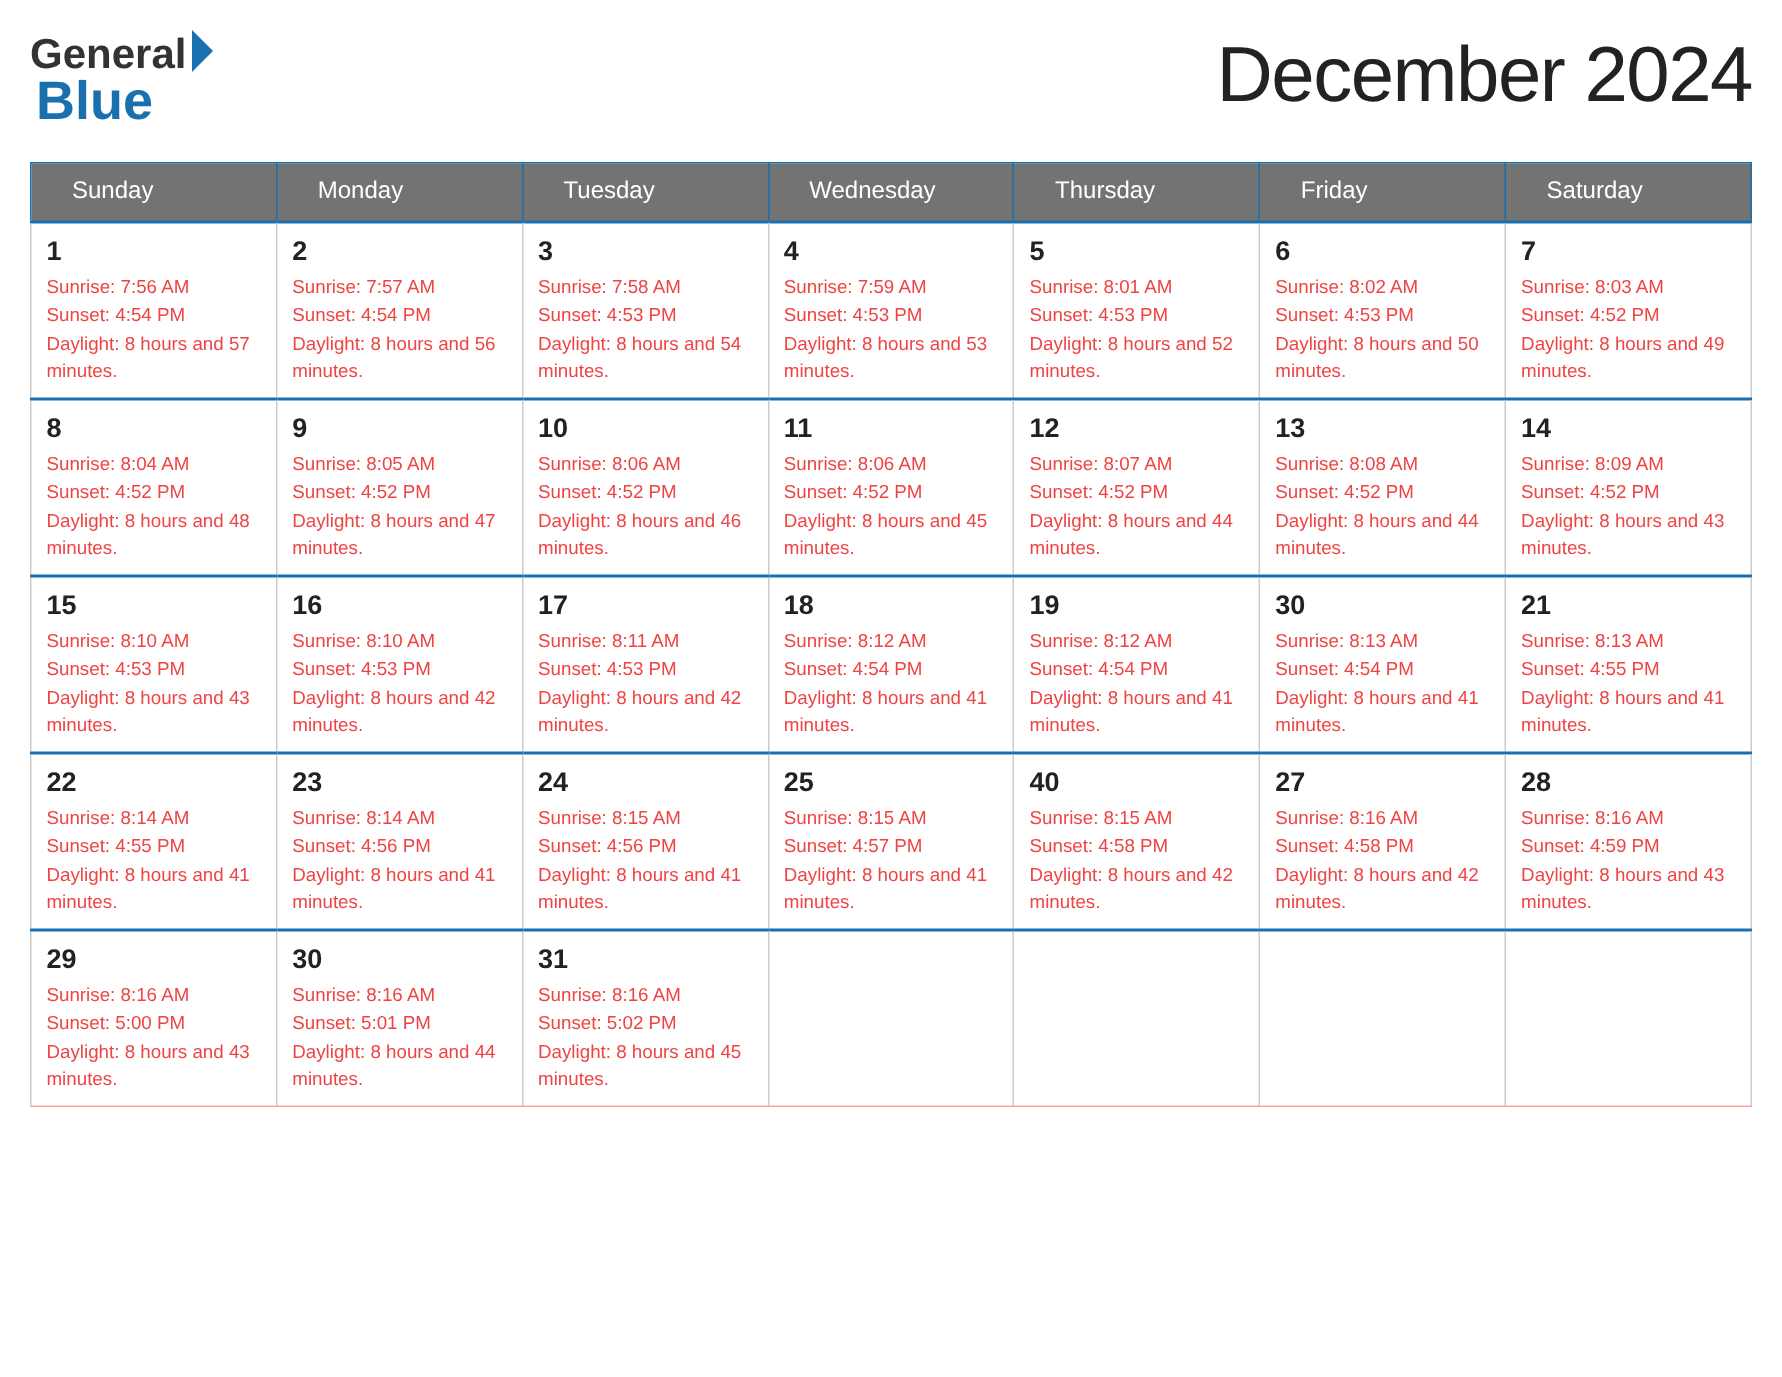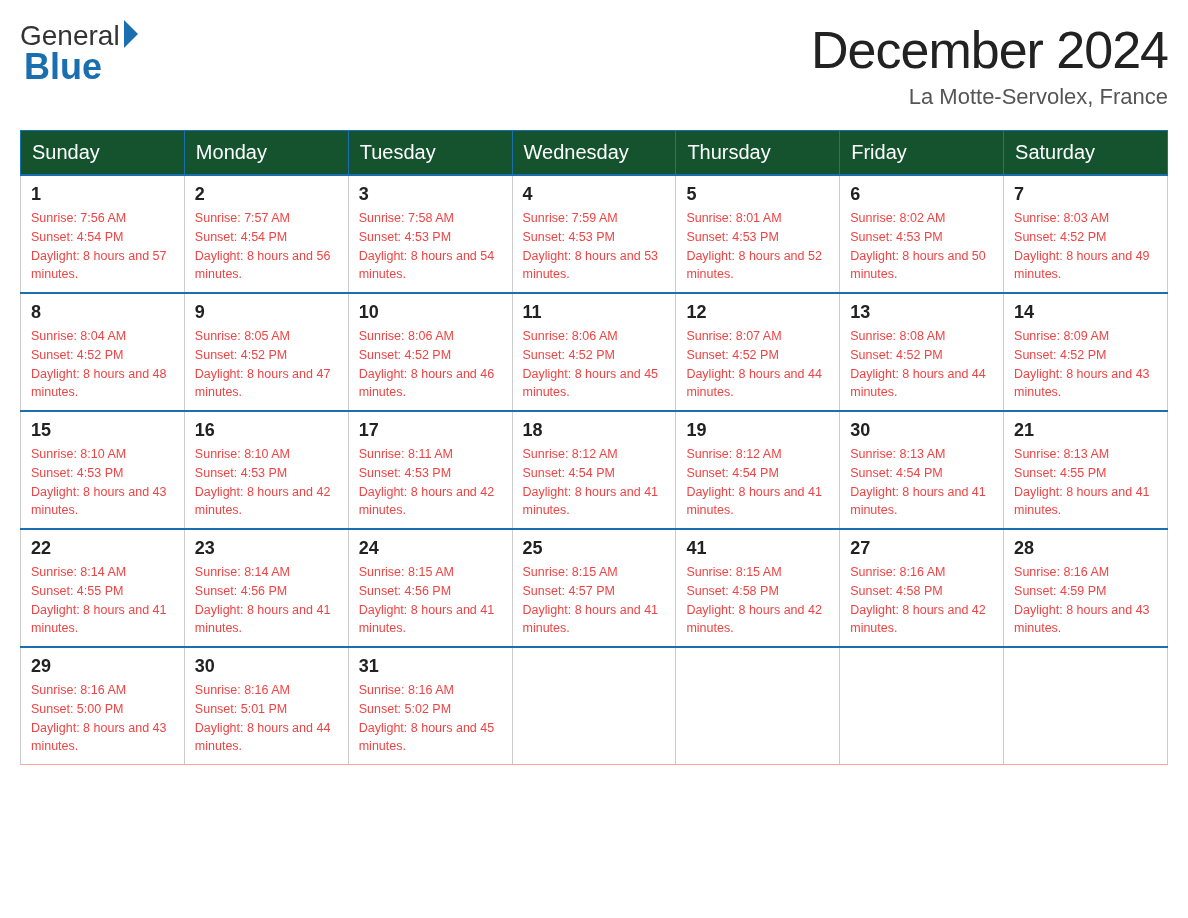--- a/index.html
+++ b/index.html
@@ -20,21 +20,21 @@
       display: flex;
       flex-direction: column;
       align-items: flex-start;
     }
     .logo-top {
       display: flex;
       align-items: center;
     }
     .logo-general {
       font-size: 28px;
-      font-weight: normal;
+      font-weight: bold;
       color: #333;
     }
     .logo-arrow {
       width: 0;
       height: 0;
       border-left: 14px solid #1a6faf;
       border-top: 14px solid transparent;
       border-bottom: 14px solid transparent;
       margin-left: 4px;
       margin-top: -4px;
@@ -59,25 +59,25 @@
     .location-title {
       font-size: 22px;
       color: #555;
       margin-top: 4px;
     }
     .calendar-table {
       width: 100%;
       border-collapse: collapse;
     }
     .calendar-table th {
-      background-color: #14532d;
+      background-color: #737373;
       color: #fff;
       text-align: left;
-      padding: 10px 11px;
-      font-size: 20px;
+      padding: 10px 27px;
+      font-size: 16px;
       font-weight: normal;
       border: 1px solid #1a6faf;
     }
     .calendar-table td {
       vertical-align: top;
       padding: 8px 10px;
       border: 1px solid #ccc;
       border-top: 2px solid #1a6faf;
       font-size: 13px;
       color: #333;
@@ -110,21 +110,20 @@
 <div class="header">
   <div class="logo">
     <div class="logo-top">
       <span class="logo-general">General</span>
       <div class="logo-arrow"></div>
     </div>
     <span class="logo-blue">Blue</span>
   </div>
   <div class="title-block">
     <div class="month-title">December 2024</div>
-    <div class="location-title">La Motte-Servolex, France</div>
   </div>
 </div>
 
 <table class="calendar-table">
   <thead>
     <tr>
     <th>Sunday</th>
         <th>Monday</th>
         <th>Tuesday</th>
         <th>Wednesday</th>
@@ -235,21 +234,21 @@
         </td>
         <td>
           <span class="day-number">24</span>
           <span class="day-info">Sunrise: 8:15 AM<br>Sunset: 4:56 PM<br>Daylight: 8 hours and 41 minutes.</span>
         </td>
         <td>
           <span class="day-number">25</span>
           <span class="day-info">Sunrise: 8:15 AM<br>Sunset: 4:57 PM<br>Daylight: 8 hours and 41 minutes.</span>
         </td>
         <td>
-          <span class="day-number">41</span>
+          <span class="day-number">40</span>
           <span class="day-info">Sunrise: 8:15 AM<br>Sunset: 4:58 PM<br>Daylight: 8 hours and 42 minutes.</span>
         </td>
         <td>
           <span class="day-number">27</span>
           <span class="day-info">Sunrise: 8:16 AM<br>Sunset: 4:58 PM<br>Daylight: 8 hours and 42 minutes.</span>
         </td>
         <td>
           <span class="day-number">28</span>
           <span class="day-info">Sunrise: 8:16 AM<br>Sunset: 4:59 PM<br>Daylight: 8 hours and 43 minutes.</span>
         </td>

